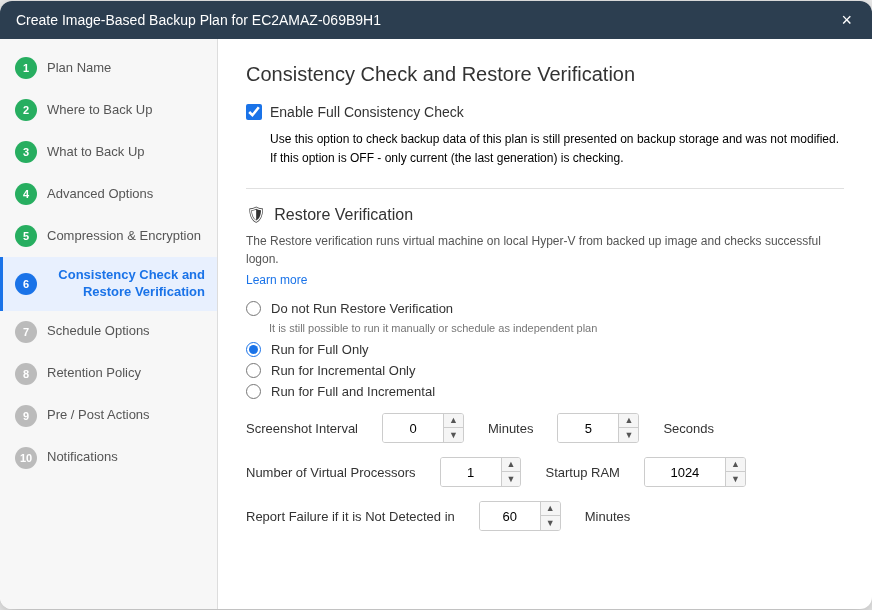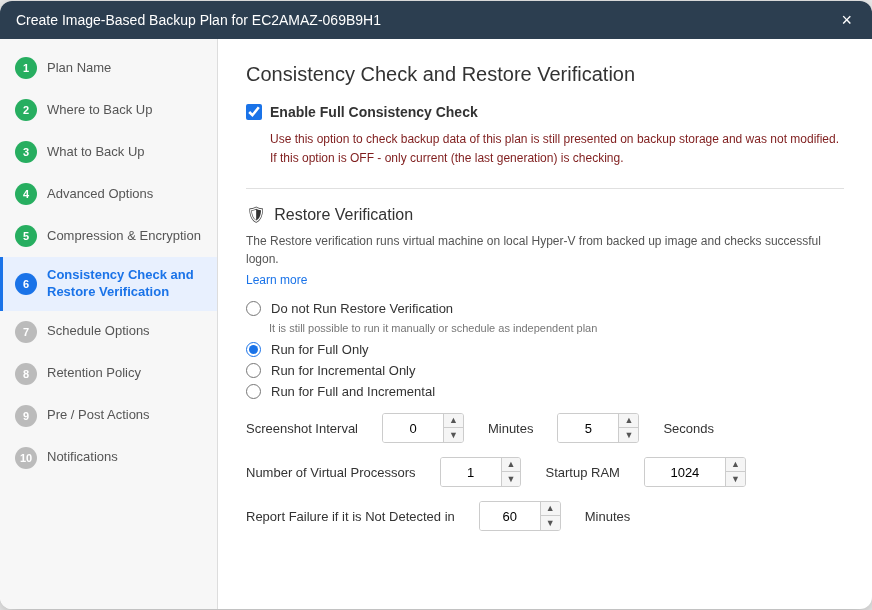--- a/index.html
+++ b/index.html
@@ -92,20 +92,21 @@
       flex-shrink: 0;
     }
 
     .step-badge.inactive {
       background: #bbb;
     }
 
     .sidebar-item-label {
       font-size: 13px;
       line-height: 1.3;
+      text-align: right;
     }
 
     
     .main-content {
       flex: 1;
       padding: 24px 28px;
       overflow-y: auto;
     }
 
     .section-title {
@@ -126,27 +127,27 @@
     .checkbox-row input[type="checkbox"] {
       width: 16px;
       height: 16px;
       accent-color: #1a73e8;
       cursor: pointer;
       flex-shrink: 0;
     }
 
     .checkbox-label {
       font-size: 14px;
-      font-weight: 700;
+      font-weight: 400;
       color: #333;
     }
 
     .info-text {
       margin-left: 24px;
-      color: #7f1d1d;
+      color: #000000;
       font-size: 12px;
       line-height: 1.6;
       margin-bottom: 20px;
     }
 
     .divider {
       border: none;
       border-top: 1px solid #e0e0e0;
       margin: 16px 0;
     }

